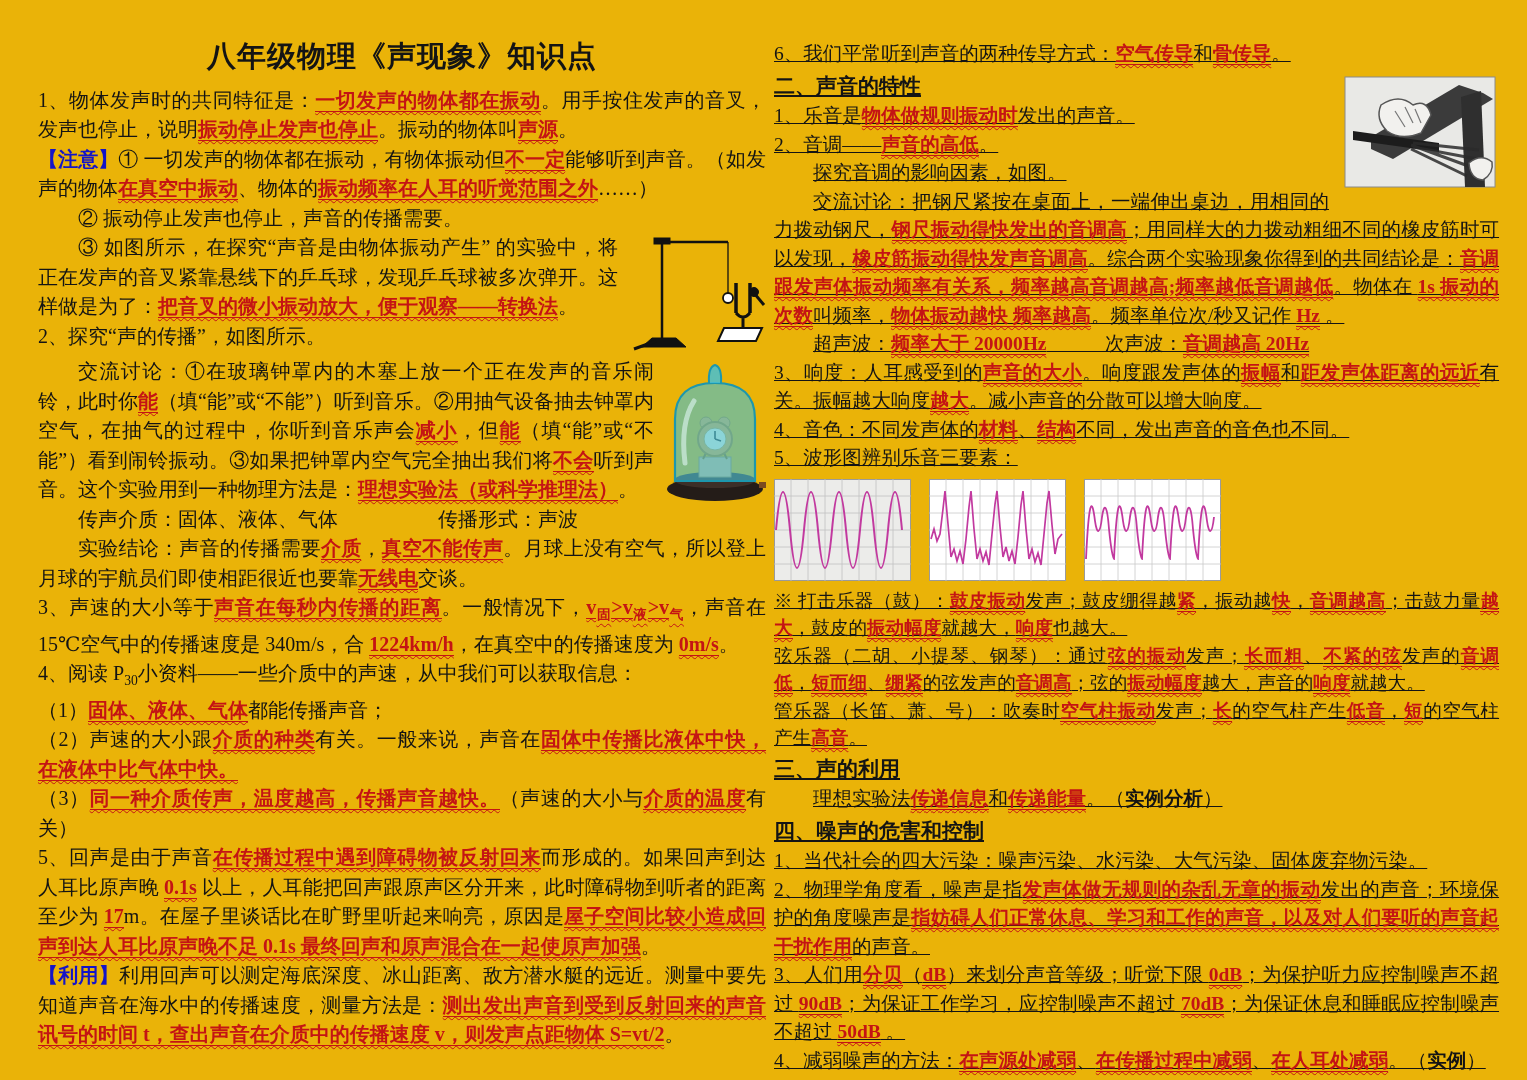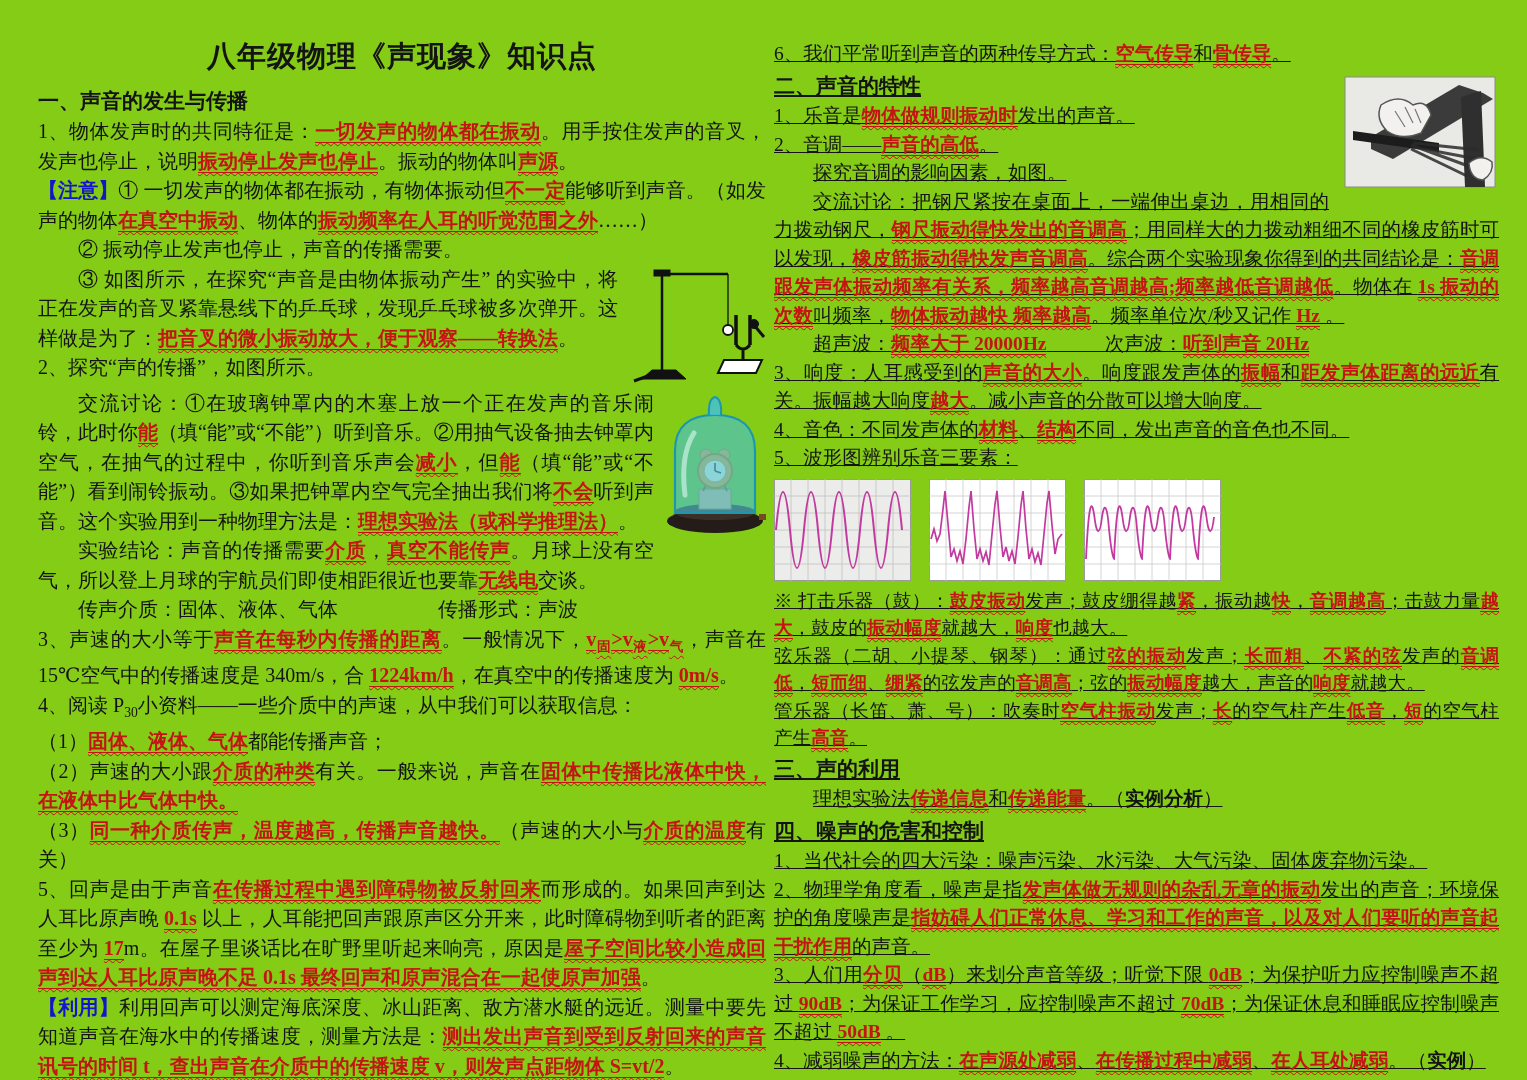--- a/index.html
+++ b/index.html
@@ -1,21 +1,21 @@
 <!DOCTYPE html>
 <html><head>
 <meta charset="utf-8">
 <style>
   html,body{margin:0;padding:0;}
   body{
     width:1527px;height:1080px;background:#fdfdfd;overflow:hidden;
     font-family:"Liberation Serif","DejaVu Serif",serif;color:#141414;
   }
   .page{
-    box-sizing:border-box;width:1527px;height:1080px;background:#84cc16;
+    box-sizing:border-box;width:1527px;height:1080px;background:#eab308;
     padding:40px 26px 10px 38px;display:flex;gap:8px;
   }
   .col{box-sizing:border-box;}
   .col-left{width:728px;font-size:20px;line-height:29.5px;}
   .col-right{width:725px;font-size:19.5px;line-height:28.5px;text-decoration:underline;}
   .col p{margin:0;text-align:justify;}
   .doc-title{
     font-family:"Liberation Sans","DejaVu Sans",sans-serif;
     font-weight:bold;font-size:29px;text-align:center;margin:2px 0 14px 0;letter-spacing:1px;
   }
@@ -44,21 +44,20 @@
   .wave-panels{display:flex;gap:18px;margin-top:2px;}
   .clearfix::after{content:"";display:block;clear:both;}
 </style>
 </head>
 <body>
 
 <div class="page">
 
   <div class="col col-left">
     <div class="doc-title">八年级物理《声现象》知识点</div>
-    <div class="sec-head">一、声音的发生与传播</div>
 
     <p><span class="seg-k">1、物体发声时的共同特征是：</span><span class="seg-r">一切发声的物体都在振动</span><span class="seg-k">。用手按住发声的音叉，发声也停止，说明</span><span class="seg-r">振动停止发声也停止</span><span class="seg-k">。振动的物体叫</span><span class="seg-r">声源</span><span class="seg-k">。</span></p>
     <p><span class="seg-u">【注意】</span><span class="seg-k">① 一切发声的物体都在振动，有物体振动但</span><span class="seg-r">不一定</span><span class="seg-k">能够听到声音。（如发声的物体</span><span class="seg-r">在真空中振动</span><span class="seg-k">、物体的</span><span class="seg-r">振动频率在人耳的听觉范围之外</span><span class="seg-k">……）</span></p>
     <p class="indent"><span class="seg-k">② 振动停止发声也停止，声音的传播需要。</span></p>
 
     <span class="fig fig-fork">
       <svg viewBox="0 0 138 118" width="138" height="118">
         <g stroke="#111" fill="none" stroke-width="2.5">
           <line x1="34" y1="6" x2="34" y2="104"></line>
           <path d="M14,112 L58,112 L48,103 L24,103 Z" fill="#111" stroke-width="1"></path>
@@ -91,22 +90,22 @@
         <circle cx="51" cy="78" r="17" fill="#f2a93b" stroke="#b97f14" stroke-width="2"></circle>
         <circle cx="51" cy="78" r="11" fill="#fbf3df" stroke="#caa14e"></circle>
         <line x1="51" y1="78" x2="51" y2="70" stroke="#333" stroke-width="1.6"></line>
         <line x1="51" y1="78" x2="57" y2="80" stroke="#333" stroke-width="1.6"></line>
         <path d="M11,120 L11,58 Q11,22 51,22 Q91,22 91,58 L91,120 Z" fill="#45c0d4" fill-opacity="0.62" stroke="#1d97ad" stroke-width="2.2"></path>
         <path d="M45,22 Q44,6 51,4 Q58,6 57,22" fill="#45c0d4" fill-opacity="0.85" stroke="#1d97ad" stroke-width="2"></path>
         <path d="M21,102 Q16,62 30,40" stroke="#eafcff" stroke-width="5" fill="none" opacity="0.55" stroke-linecap="round"></path>
       </svg>
     </span>
     <p class="indent"><span class="seg-k">交流讨论：①在玻璃钟罩内的木塞上放一个正在发声的音乐闹铃，此时你</span><span class="seg-r">能</span><span class="seg-k">（填“能”或“不能”）听到音乐。②用抽气设备抽去钟罩内空气，在抽气的过程中，你听到音乐声会</span><span class="seg-r">减小</span><span class="seg-k">，但</span><span class="seg-r">能</span><span class="seg-k">（填“能”或“不能”）看到闹铃振动。③如果把钟罩内空气完全抽出我们将</span><span class="seg-r">不会</span><span class="seg-k">听到声音。这个实验用到一种物理方法是：</span><span class="seg-r">理想实验法（或科学推理法）</span><span class="seg-k">。</span></p>
+    <p class="indent clearfix"><span class="seg-k">传声介质：固体、液体、气体　　　　　传播形式：声波</span></p>
     <p class="indent"><span class="seg-k">实验结论：声音的传播需要</span><span class="seg-r">介质</span><span class="seg-k">，</span><span class="seg-r">真空不能传声</span><span class="seg-k">。月球上没有空气，所以登上月球的宇航员们即使相距很近也要靠</span><span class="seg-r">无线电</span><span class="seg-k">交谈。</span></p>
-    <p class="indent clearfix"><span class="seg-k">传声介质：固体、液体、气体　　　　　传播形式：声波</span></p>
 
     <p><span class="seg-k">3、声速的大小等于</span><span class="seg-r">声音在每秒内传播的距离</span><span class="seg-k">。一般情况下，</span><span class="seg-r">v</span><span class="seg-r seg-sub">固</span><span class="seg-r">&gt;v</span><span class="seg-r seg-sub">液</span><span class="seg-r">&gt;v</span><span class="seg-r seg-sub">气</span><span class="seg-k">，声音在 15℃空气中的传播速度是 340m/s，合 </span><span class="seg-r">1224km/h</span><span class="seg-k">，在真空中的传播速度为 </span><span class="seg-r">0m/s</span><span class="seg-k">。</span></p>
     <p><span class="seg-k">4、阅读 P</span><span class="seg-k seg-sub">30</span><span class="seg-k">小资料——一些介质中的声速，从中我们可以获取信息：</span></p>
     <p><span class="seg-k">（1）</span><span class="seg-r">固体、液体、气体</span><span class="seg-k">都能传播声音；</span></p>
     <p><span class="seg-k">（2）声速的大小跟</span><span class="seg-r">介质的种类</span><span class="seg-k">有关。一般来说，声音在</span><span class="seg-r">固体中传播比液体中快，在液体中比气体中快。</span></p>
     <p><span class="seg-k">（3）</span><span class="seg-r">同一种介质传声，温度越高，传播声音越快。</span><span class="seg-k">（声速的大小与</span><span class="seg-r">介质的温度</span><span class="seg-k">有关）</span></p>
     <p><span class="seg-k">5、回声是由于声音</span><span class="seg-r">在传播过程中遇到障碍物被反射回来</span><span class="seg-k">而形成的。如果回声到达人耳比原声晚 </span><span class="seg-r">0.1s</span><span class="seg-k"> 以上，人耳能把回声跟原声区分开来，此时障碍物到听者的距离至少为 </span><span class="seg-r">17</span><span class="seg-k">m。在屋子里谈话比在旷野里听起来响亮，原因是</span><span class="seg-r">屋子空间比较小造成回声到达人耳比原声晚不足 0.1s 最终回声和原声混合在一起使原声加强</span><span class="seg-k">。</span></p>
     <p><span class="seg-u">【利用】</span><span class="seg-k">利用回声可以测定海底深度、冰山距离、敌方潜水艇的远近。测量中要先知道声音在海水中的传播速度，测量方法是：</span><span class="seg-r">测出发出声音到受到反射回来的声音讯号的时间 t，查出声音在介质中的传播速度 v，则发声点距物体 S=vt/2</span><span class="seg-k">。</span></p>
   </div>
 
@@ -123,21 +122,21 @@
         <path d="M40,34 Q58,22 72,34 Q86,28 90,44 L80,62 Q60,70 46,60 Q34,48 40,34 Z" fill="#f2f1ee" stroke="#555" stroke-width="1.5"></path>
         <path d="M54,40 L64,56 M64,36 L72,52 M74,38 L80,52" stroke="#777" stroke-width="1.2" fill="none"></path>
         <path d="M128,92 Q140,82 151,91 Q153,102 142,109 Q129,108 128,92 Z" fill="#f2f1ee" stroke="#555" stroke-width="1.5"></path>
       </svg>
     </span>
     <div class="sec-head">二、声音的特性</div>
     <p><span class="seg-k">1、乐音是</span><span class="seg-r">物体做规则振动时</span><span class="seg-k">发出的声音。</span></p>
     <p><span class="seg-k">2、音调——</span><span class="seg-r">声音的高低</span><span class="seg-k">。</span></p>
     <p class="indent"><span class="seg-k">探究音调的影响因素，如图。</span></p>
     <p class="indent clearfix"><span class="seg-k">交流讨论：把钢尺紧按在桌面上，一端伸出桌边，用相同的力拨动钢尺，</span><span class="seg-r">钢尺振动得快发出的音调高</span><span class="seg-k">；用同样大的力拨动粗细不同的橡皮筋时可以发现，</span><span class="seg-r">橡皮筋振动得快发声音调高</span><span class="seg-k">。综合两个实验现象你得到的共同结论是：</span><span class="seg-r">音调跟发声体振动频率有关系，频率越高音调越高;频率越低音调越低</span><span class="seg-k">。物体在 </span><span class="seg-r">1s 振动的次数</span><span class="seg-k">叫频率，</span><span class="seg-r">物体振动越快 频率越高</span><span class="seg-k">。频率单位次/秒又记作 </span><span class="seg-r">Hz</span><span class="seg-k"> 。</span></p>
-    <p class="indent"><span class="seg-k">超声波：</span><span class="seg-r">频率大于 20000Hz</span><span class="seg-k">　　　次声波：</span><span class="seg-r">听到声音 20Hz</span></p>
+    <p class="indent"><span class="seg-k">超声波：</span><span class="seg-r">频率大于 20000Hz</span><span class="seg-k">　　　次声波：</span><span class="seg-r">音调越高 20Hz</span></p>
     <p><span class="seg-k">3、响度：人耳感受到的</span><span class="seg-r">声音的大小</span><span class="seg-k">。响度跟发声体的</span><span class="seg-r">振幅</span><span class="seg-k">和</span><span class="seg-r">距发声体距离的远近</span><span class="seg-k">有关。振幅越大响度</span><span class="seg-r">越大</span><span class="seg-k">。减小声音的分散可以增大响度。</span></p>
     <p><span class="seg-k">4、音色：不同发声体的</span><span class="seg-r">材料</span><span class="seg-k">、</span><span class="seg-r">结构</span><span class="seg-k">不同，发出声音的音色也不同。</span></p>
     <p><span class="seg-k">5、波形图辨别乐音三要素：</span></p>
 
     <div class="wave-row">
       <div class="wave-panels">
         <svg viewBox="0 0 137 102" width="137" height="102">
           <rect x="0.5" y="0.5" width="136" height="101" fill="#ececea" stroke="#9a9a9a"></rect>
           <path d="M17,0V102M34,0V102M51,0V102M68,0V102M85,0V102M102,0V102M119,0V102M0,17H137M0,34H137M0,51H137M0,68H137M0,85H137" stroke="#c2c2c2" stroke-width="0.8" fill="none"></path>
           <path d="M2,51 Q9,-25 16,51 T30,51 T44,51 T58,51 T72,51 T86,51 T100,51 T114,51 T128,51" stroke="#c2399f" stroke-width="2" fill="none"></path>

